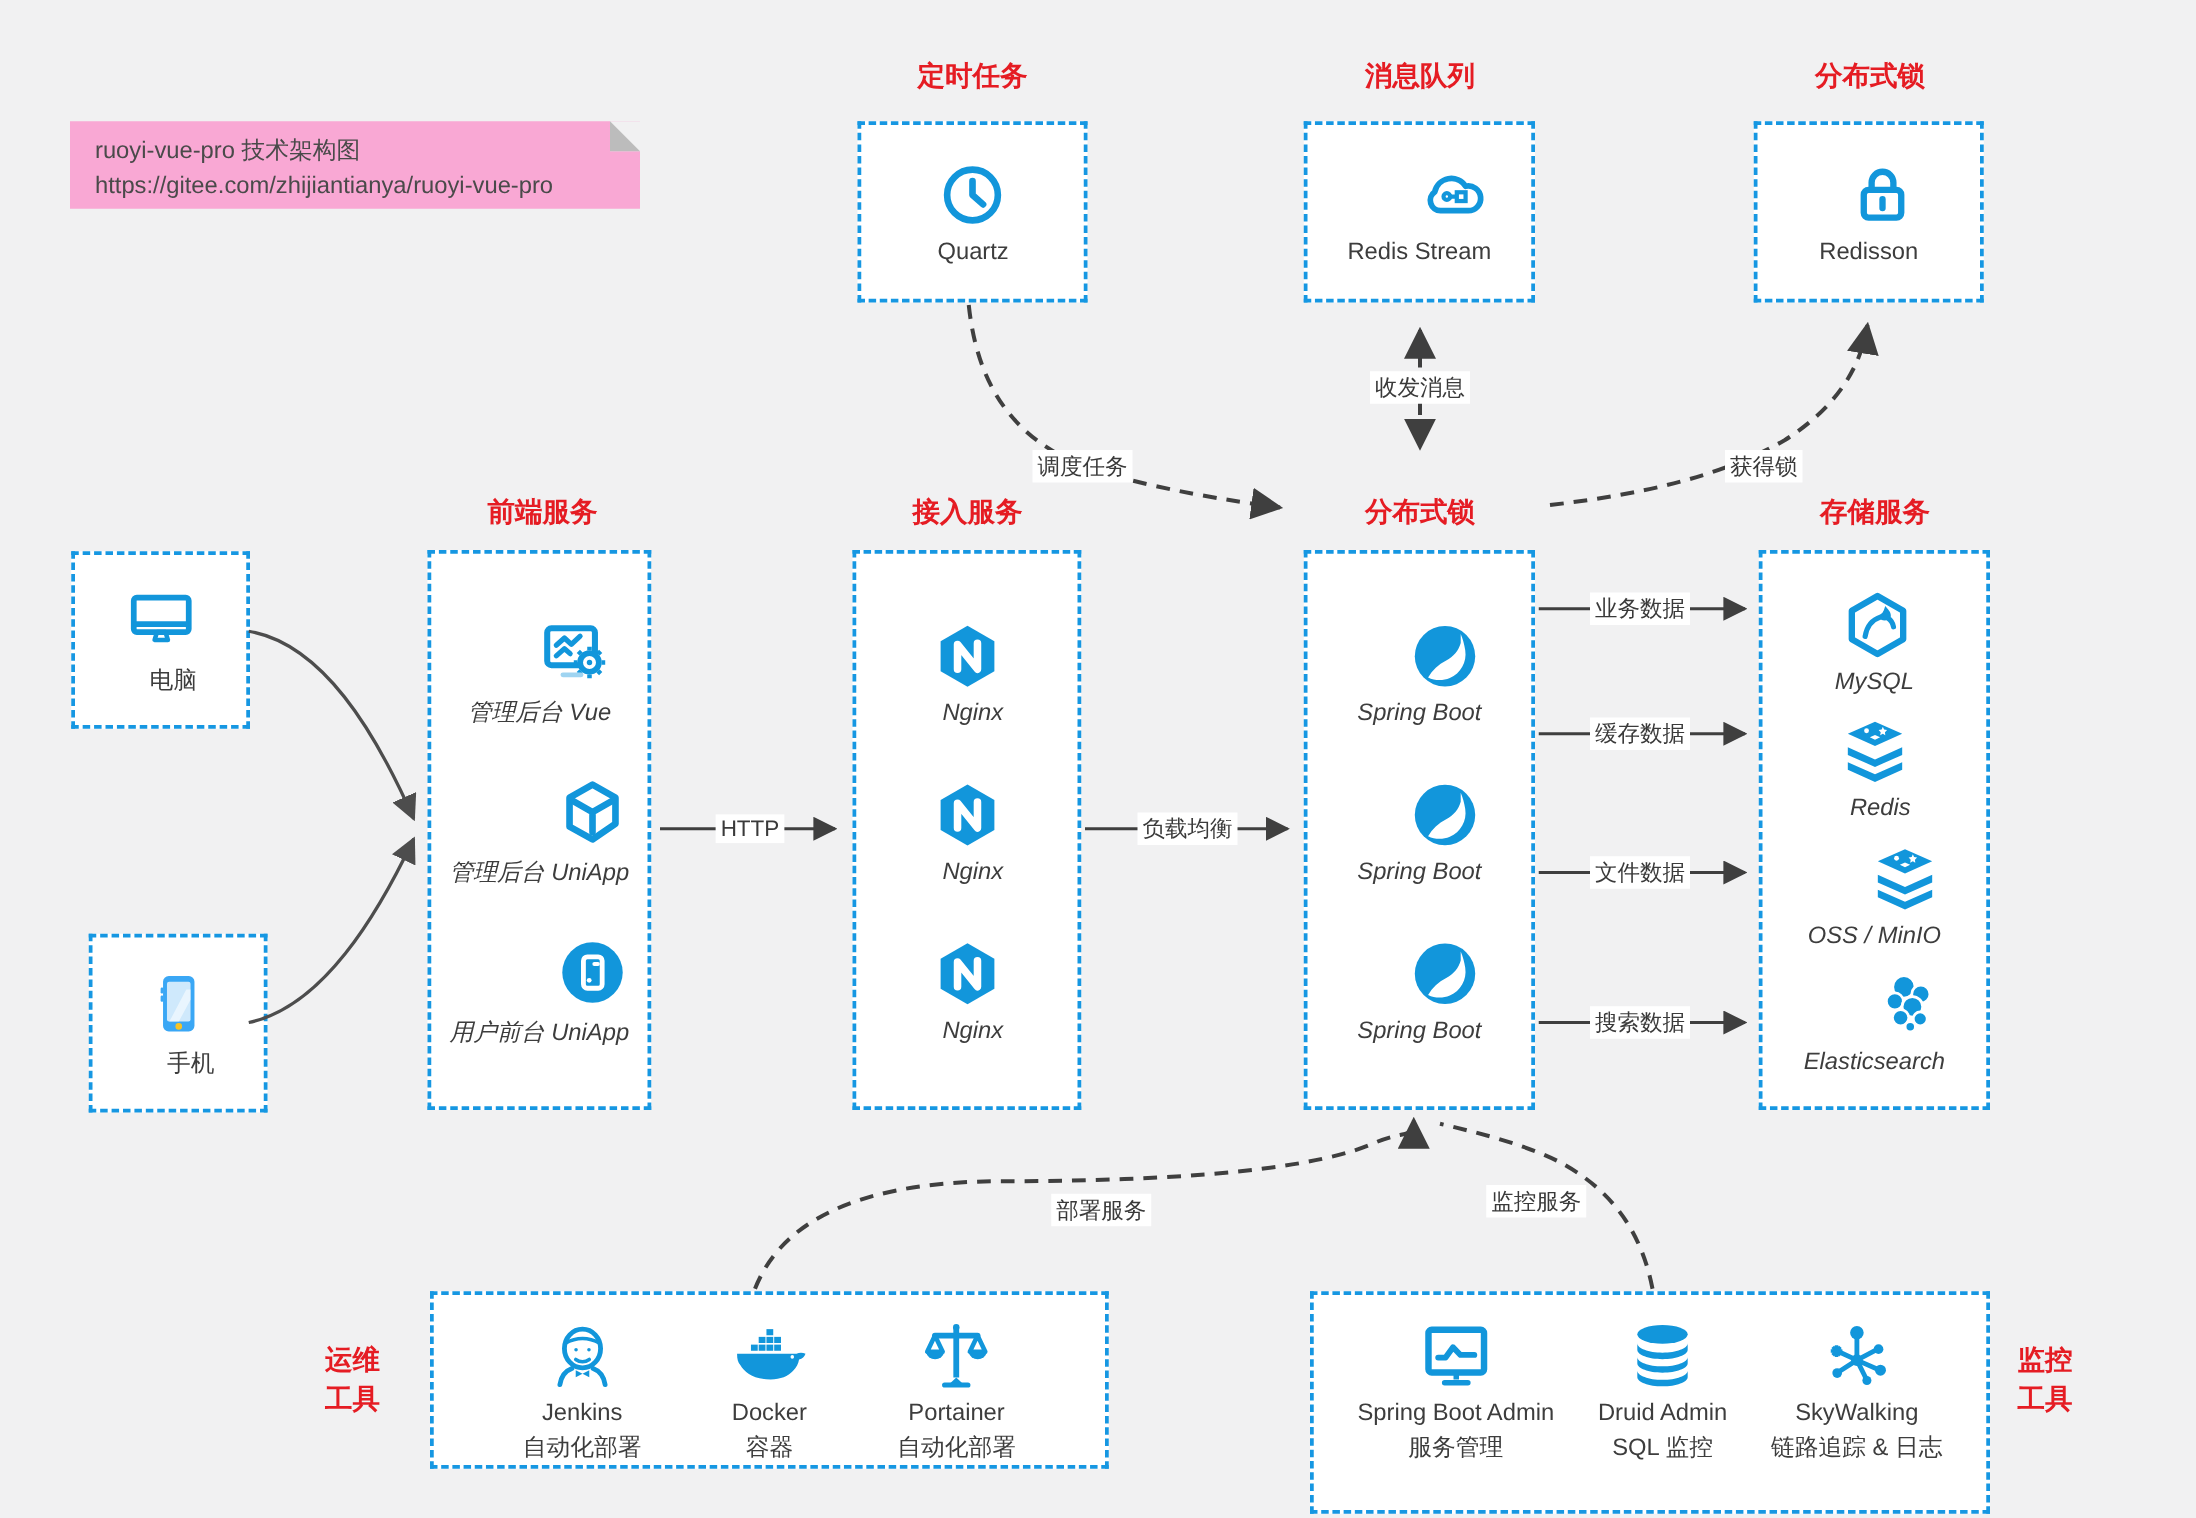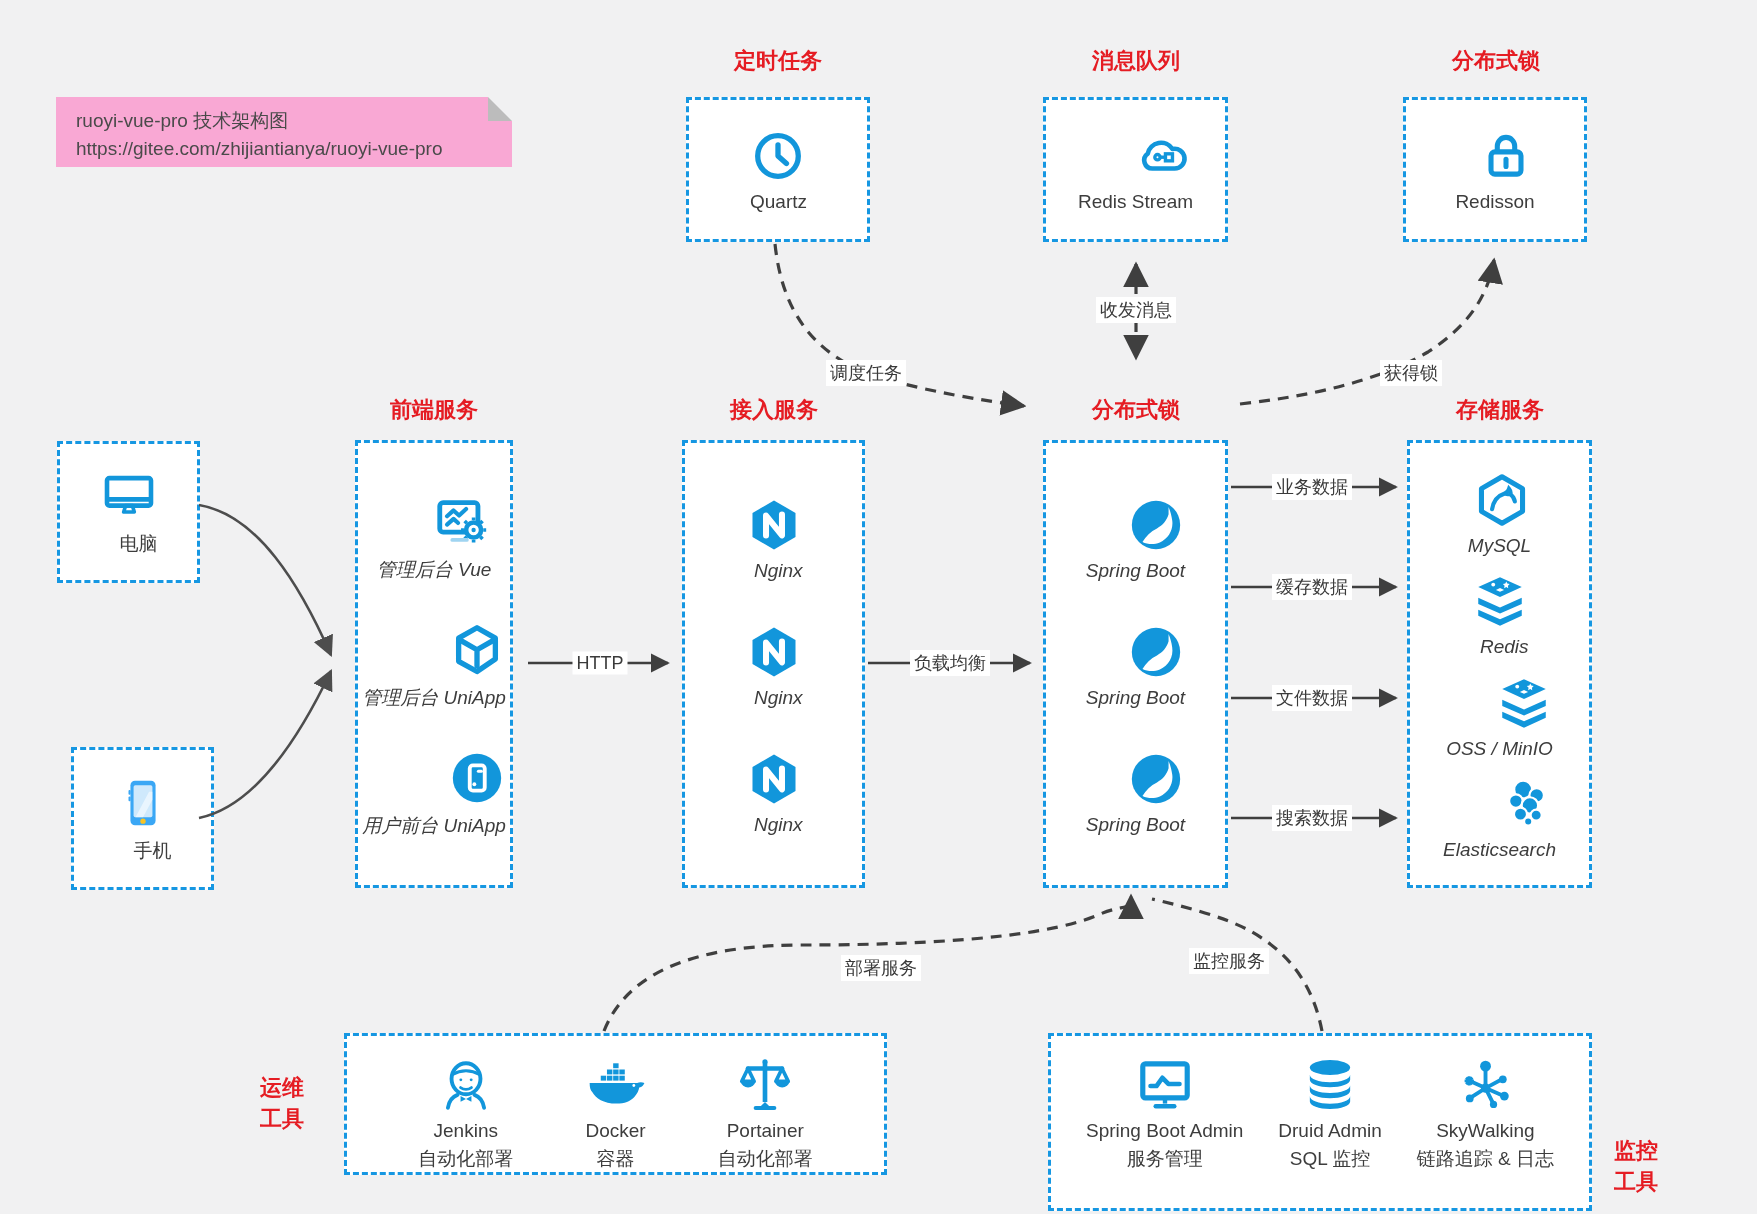--- a/index.html
+++ b/index.html
@@ -97,21 +97,21 @@
         <rect x="8.1" y="4.7" width="7.8" height="13.2" rx="0.7" fill="#cfe9fc"></rect>
         <path d="M8.9 17.9l5.6-10.6h1.4v3.4l-3.9 7.2z" fill="#ffffff" opacity="0.55"></path>
         <circle cx="12" cy="19.5" r="1.1" fill="#f7c325"></circle>
         <rect x="6" y="6.6" width="0.9" height="2" rx="0.4" fill="#3aa7f5"></rect>
         <rect x="6" y="9.3" width="0.9" height="2" rx="0.4" fill="#3aa7f5"></rect>
       </svg>
       <div class="nlabel">手机</div>
     </div>
   </div>
 
-  <div class="dbox col" style="left:355px;top:440px;width:158px;height:448px">
+  <div class="dbox col" style="left:342px;top:440px;width:179px;height:448px">
     <div class="node">
       <svg class="icon56" viewBox="0 0 24 24">
         <rect x="2.8" y="4" width="15.8" height="12.2" rx="1.4" fill="#fff" stroke="#1296db" stroke-width="2"></rect>
         <path d="M5.8 9.6l2.7-2.4 2.3 2.1 2.9-2.7" fill="none" stroke="#1296db" stroke-width="1.7" stroke-linecap="round" stroke-linejoin="round"></path>
         <path d="M5.8 13.1l2.7-2.4 1.9 1.7" fill="none" stroke="#1296db" stroke-width="1.7" stroke-linecap="round" stroke-linejoin="round"></path>
         <circle cx="16.8" cy="15.3" r="3.1" fill="#fff" stroke="#1296db" stroke-width="1.9"></circle>
         <circle cx="16.8" cy="15.3" r="0.9" fill="#1296db"></circle>
         <path d="M16.8 11.3v-1.2M16.8 19.3v1.2M20.8 15.3H22M12.8 15.3h-1.2M19.6 12.5l.9-.9M14 18.1l-.9.9M19.6 18.1l.9.9M14 12.5l-.9-.9" stroke="#1296db" stroke-width="1.5"></path>
         <path d="M8 19.4h6" stroke="#9fd4f1" stroke-width="1.6" stroke-linecap="round"></path>
       </svg>
@@ -276,21 +276,21 @@
         <path d="M18.6 5.6l-2.4 5h4.8z" fill="none" stroke="#1296db" stroke-width="1.4" stroke-linejoin="round"></path>
         <path d="M15.8 10.6a2.9 2.9 0 005.7 0z" fill="#1296db"></path>
         <path d="M12 18.6l-2.2 2.1h4.4z" fill="#1296db"></path>
         <path d="M8.4 20.9h7.2" stroke="#1296db" stroke-width="1.6" stroke-linecap="round"></path>
       </svg>
       <div class="bname">Portainer</div>
       <div class="bdesc">自动化部署</div>
     </div>
   </div>
 
-  <div class="side-title" style="left:1602px;top:1136px;width:68px">
+  <div class="side-title" style="left:1602px;top:1073px;width:68px">
     <span>监控</span><br>
     <span>工具</span>
   </div>
   <div class="dbox row" style="left:1048px;top:1033px;width:544px;height:178px">
     <div class="bnode">
       <svg class="icon62" viewBox="0 0 24 24">
         <rect x="3.4" y="3.8" width="17.2" height="13.2" rx="1" fill="none" stroke="#1296db" stroke-width="2"></rect>
         <path d="M6.4 12.4h2.3l2.3-3.2 2.3 2.4h4.3" fill="none" stroke="#1296db" stroke-width="1.8" stroke-linecap="round" stroke-linejoin="round"></path>
         <path d="M12 17v2.2" stroke="#1296db" stroke-width="1.7"></path>
         <path d="M8.4 20.2h7.2" stroke="#1296db" stroke-width="1.7" stroke-linecap="round"></path>

